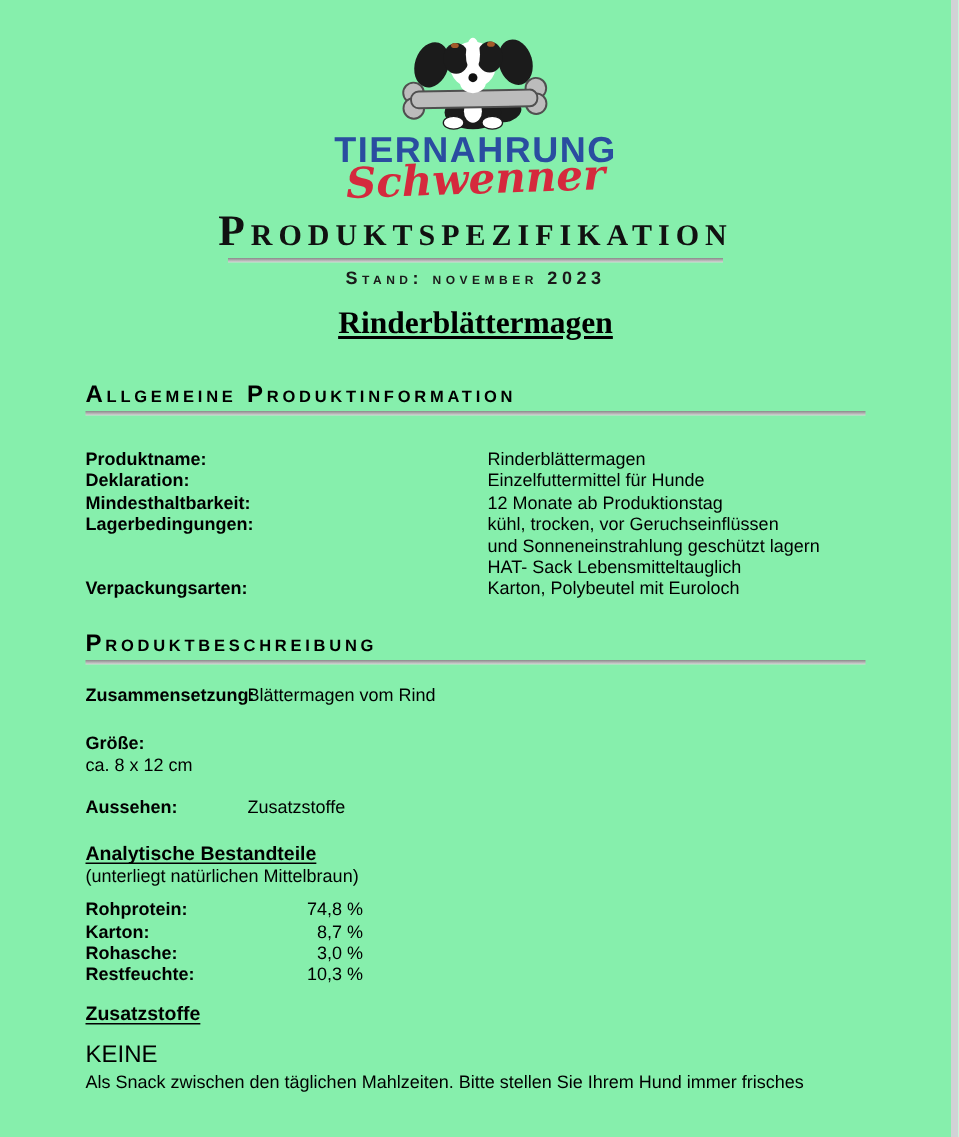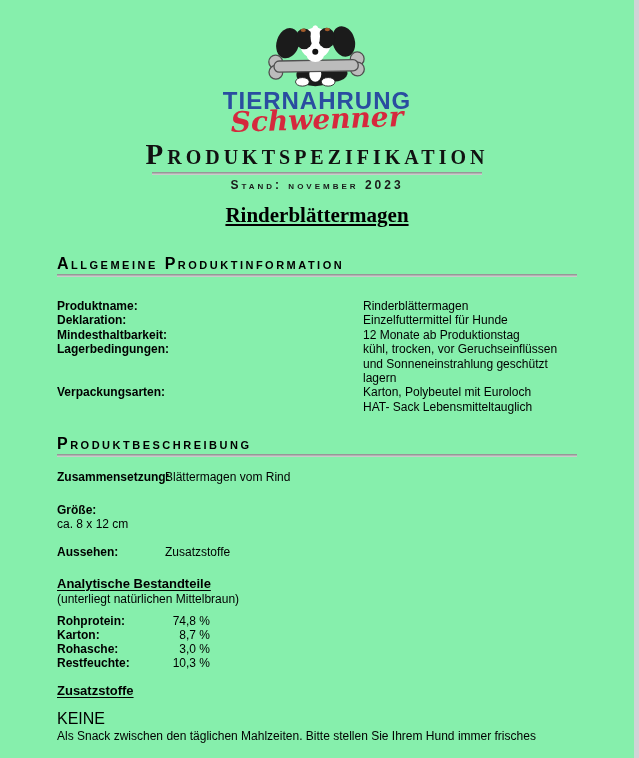--- a/index.html
+++ b/index.html
@@ -61,40 +61,40 @@
   }
   .section-rule{
     width:520px;height:3px;margin-top:1px;
     background:linear-gradient(#8a8a8a,#d8d8d8);
   }
   .sec-general{margin-top:27px;}
   .sec-beschreibung{margin-top:21px;}
 
   
   .info-grid{margin-top:22px;font-size:12px;line-height:14.4px;}
-  .info-row{display:flex;gap:38px;}
+  .info-row{display:flex;}
   .info-label{width:268px;font-weight:bold;flex:none;}
   .info-value{flex:1;}
 
   
   .subheading{
     font-weight:bold;font-size:13px;
     text-decoration:underline;text-underline-offset:2px;
   }
   .sub-koerperlich{margin-top:17px;}
   .prop-row{display:flex;font-size:12px;line-height:14.4px;}
   .prop-label{width:108px;font-weight:bold;flex:none;}
   .prop-zus{margin-top:13px;}
   .prop-groesse{margin-top:18px;flex-direction:column;}
   .prop-aussehen{margin-top:14px;}
 
   .sub-analytik{margin-top:16px;}
   .analytik-note{font-size:12px;line-height:15px;margin-top:1px;}
   .analytik-table{margin-top:7px;font-size:12px;line-height:14.2px;}
-  .analytik-row{display:flex;}
+  .analytik-row{display:flex;gap:32px;}
   .analytik-label{width:113px;font-weight:bold;flex:none;}
   .analytik-value{width:40px;text-align:right;flex:none;}
 
   .sub-zusatz{margin-top:12px;}
   .zusatz-value{font-size:16px;margin-top:12px;}
   .sub-fuetterung{margin-top:9px;}
   .feed-text{font-size:12px;line-height:14.2px;margin-top:1px;width:512px;}
 </style>
 </head>
 <body>
@@ -166,26 +166,26 @@
       </div>
       <div class="info-row">
         <span class="info-label">Lagerbedingungen:</span>
         <span class="info-value">kühl, trocken, vor Geruchseinflüssen</span>
       </div>
       <div class="info-row">
         <span class="info-label"></span>
         <span class="info-value">und Sonneneinstrahlung geschützt lagern</span>
       </div>
       <div class="info-row">
+        <span class="info-label"></span>
+        <span class="info-value">HAT- Sack Lebensmitteltauglich</span>
+      </div>
+      <div class="info-row">
         <span class="info-label">Verpackungsarten:</span>
         <span class="info-value">Karton, Polybeutel mit Euroloch</span>
-      </div>
-      <div class="info-row">
-        <span class="info-label"></span>
-        <span class="info-value">HAT- Sack Lebensmitteltauglich</span>
       </div>
     </div>
 
     <div class="sec-beschreibung">
       <div class="section-heading">Produktbeschreibung</div>
       <div class="section-rule"></div>
     </div>
 
 
     <div class="prop-row prop-zus">

